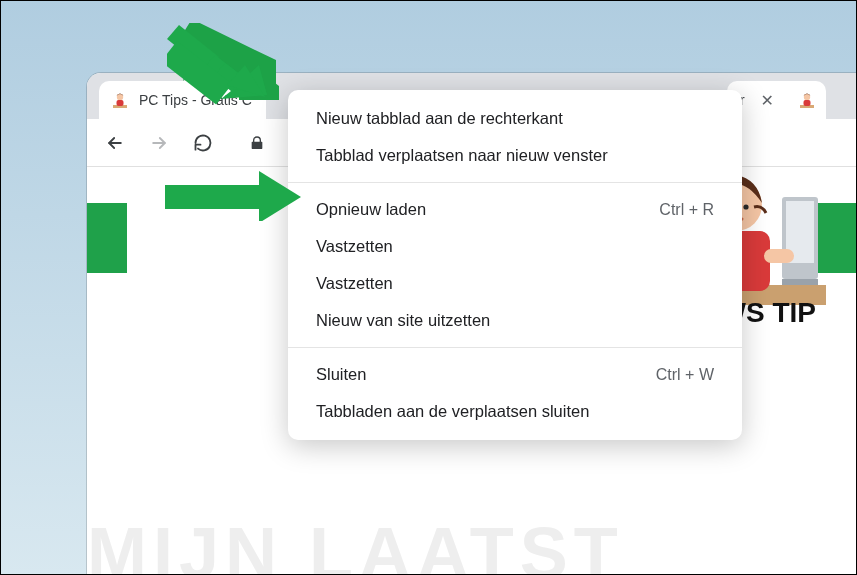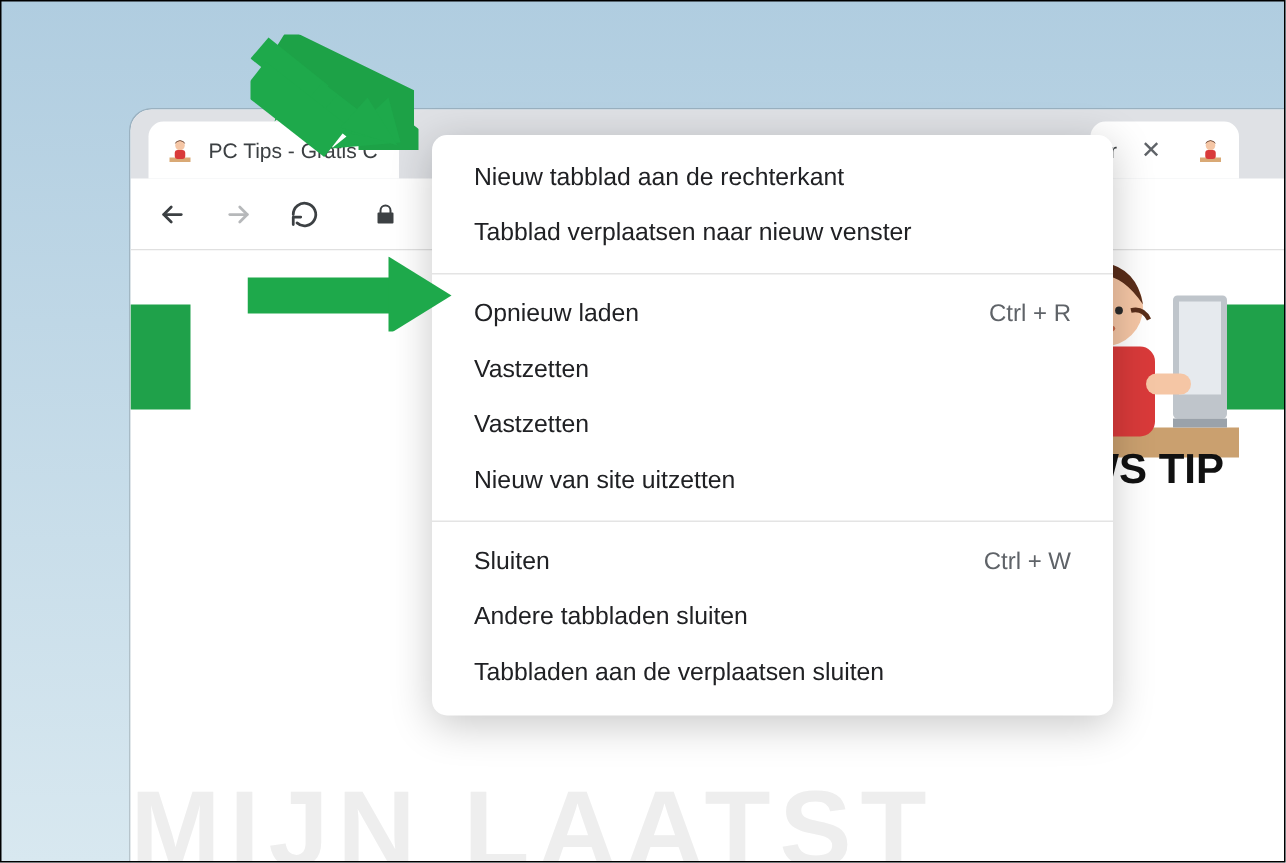--- a/index.html
+++ b/index.html
@@ -258,23 +258,20 @@
     </div>
   <div class="menu-item">
       <span>Nieuw van site uitzetten</span>
     </div>
   <div class="menu-sep"></div>
   <div class="menu-item">
       <span>Sluiten</span>
       <span class="shortcut">Ctrl + W</span>
     </div>
   <div class="menu-item">
-      <span>Andere tabbladen sluiten</span>
-    </div>
-  <div class="menu-item">
       <span>Tabbladen aan de verplaatsen sluiten</span>
     </div>
 </div>
 
 <svg class="arrow" style="top:22px;left:168px;" width="100" height="76" viewBox="0 0 100 76">
   <polygon points="88,66 46,32 56,20 14,58 28,10 38,22 80,58" fill="#1da247"></polygon>
   <polygon points="90,70 50,36 58,26 90,70" fill="#1da247"></polygon>
   <polygon points="94,72 54,40 72,24 94,72" fill="#1da247"></polygon>
   <path d="M20 10 L90 68 L70 70 L90 68 L88 50" fill="none"></path>
 </svg>

